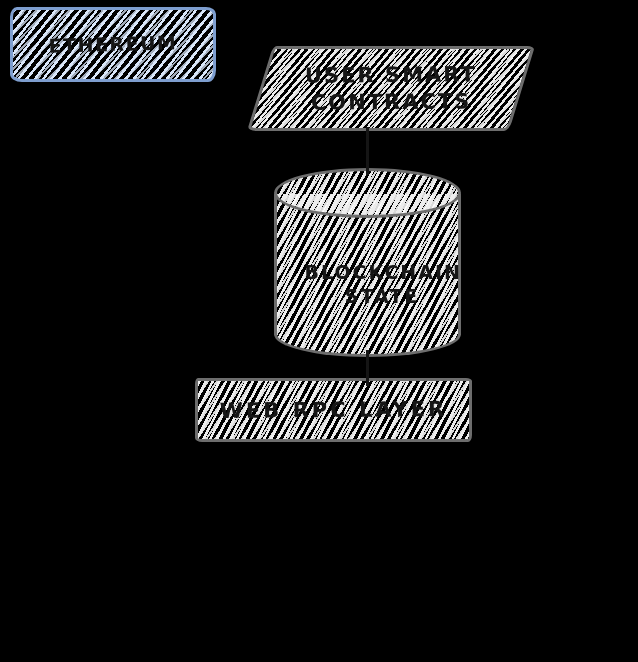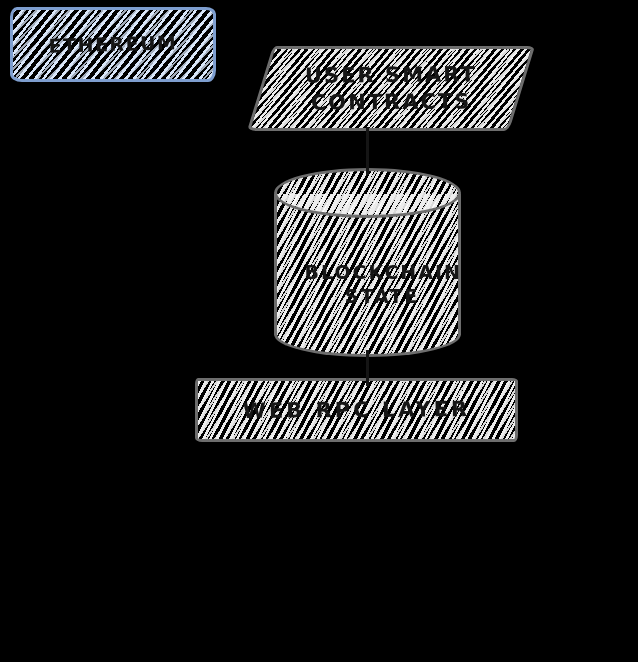--- a/index.html
+++ b/index.html
@@ -42,21 +42,21 @@
     left:0;top:26px;width:187px;height:163px;
     border-left:3px solid #6d6d6d;border-right:3px solid #6d6d6d;border-bottom:3px solid #6d6d6d;
     border-radius:0 0 50% 50% / 0 0 14% 14%;
   }
   .cyl-top{
     left:0;top:0;width:187px;height:50px;
     border:3px solid #6d6d6d;border-radius:50%;
   }
 
   
-  .rpc-group{left:195px;top:378px;width:323px;height:64px;}
+  .rpc-group{left:195px;top:378px;width:277px;height:64px;}
   .rpc-shape{
     inset:0;border:3px solid #6d6d6d;
     border-radius:3px 6px 4px 7px / 6px 3px 7px 4px;
   }
 
   
   .label{
     position:absolute;display:flex;align-items:center;justify-content:center;
     text-align:center;color:#161616;font-weight:bold;line-height:1.25;
     pointer-events:none;

